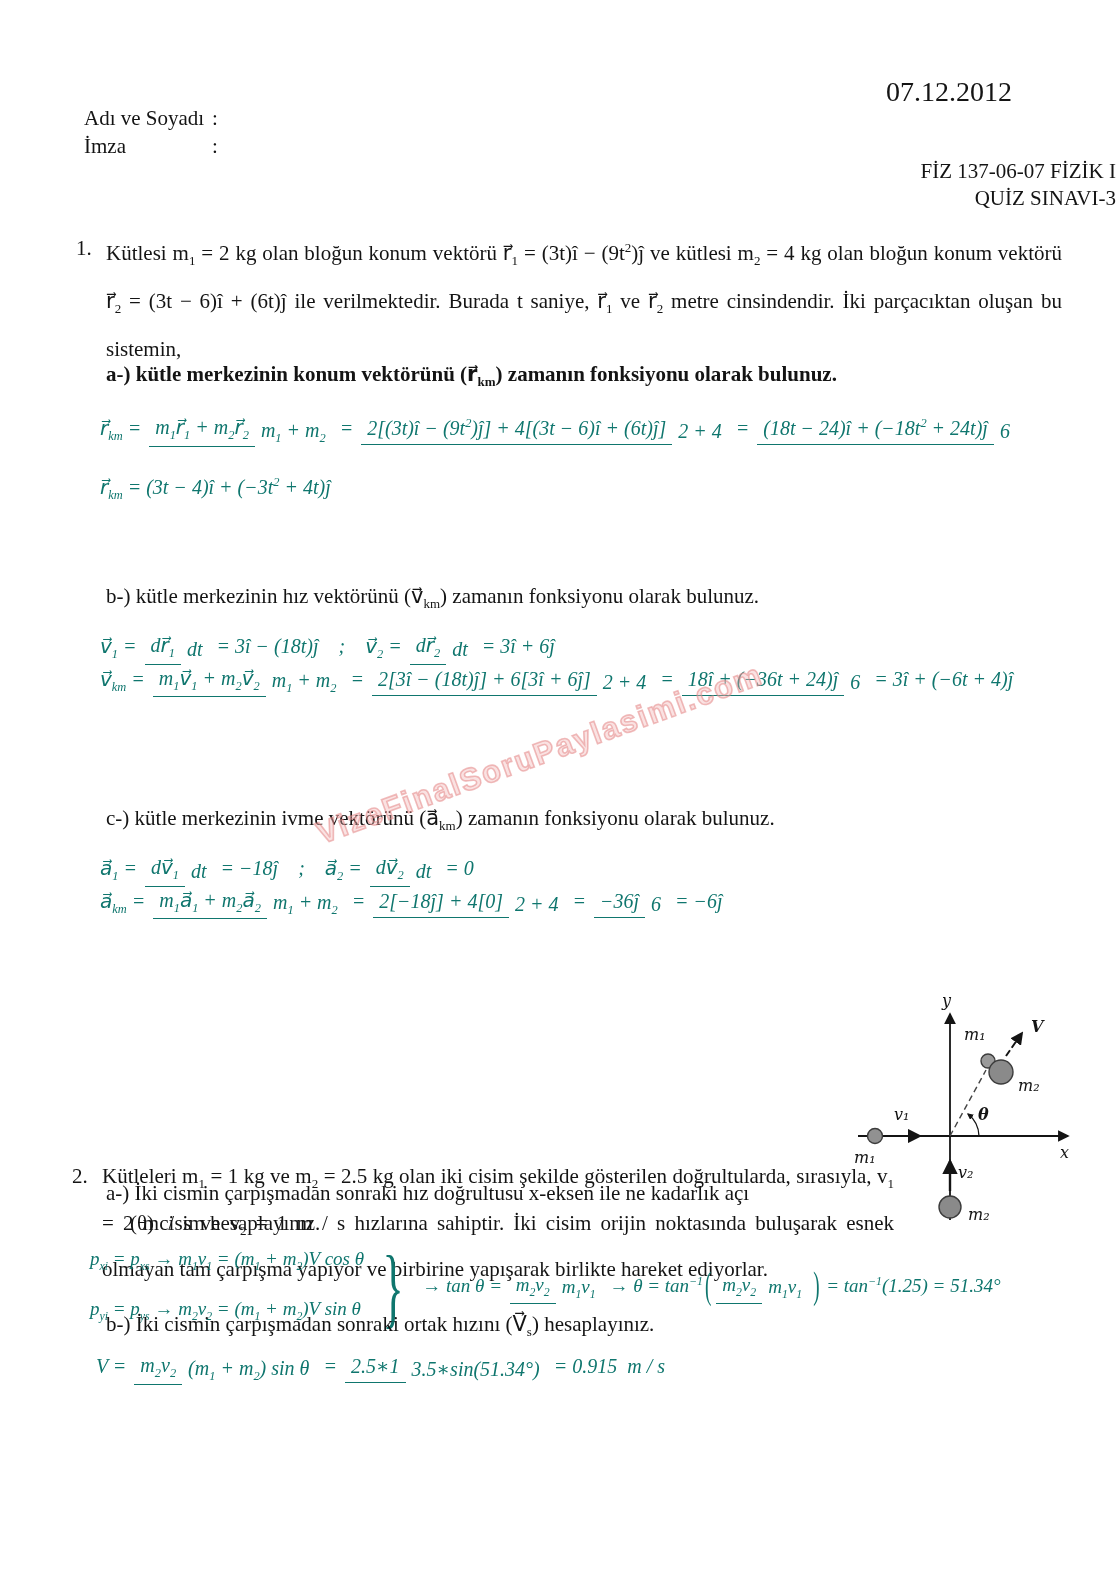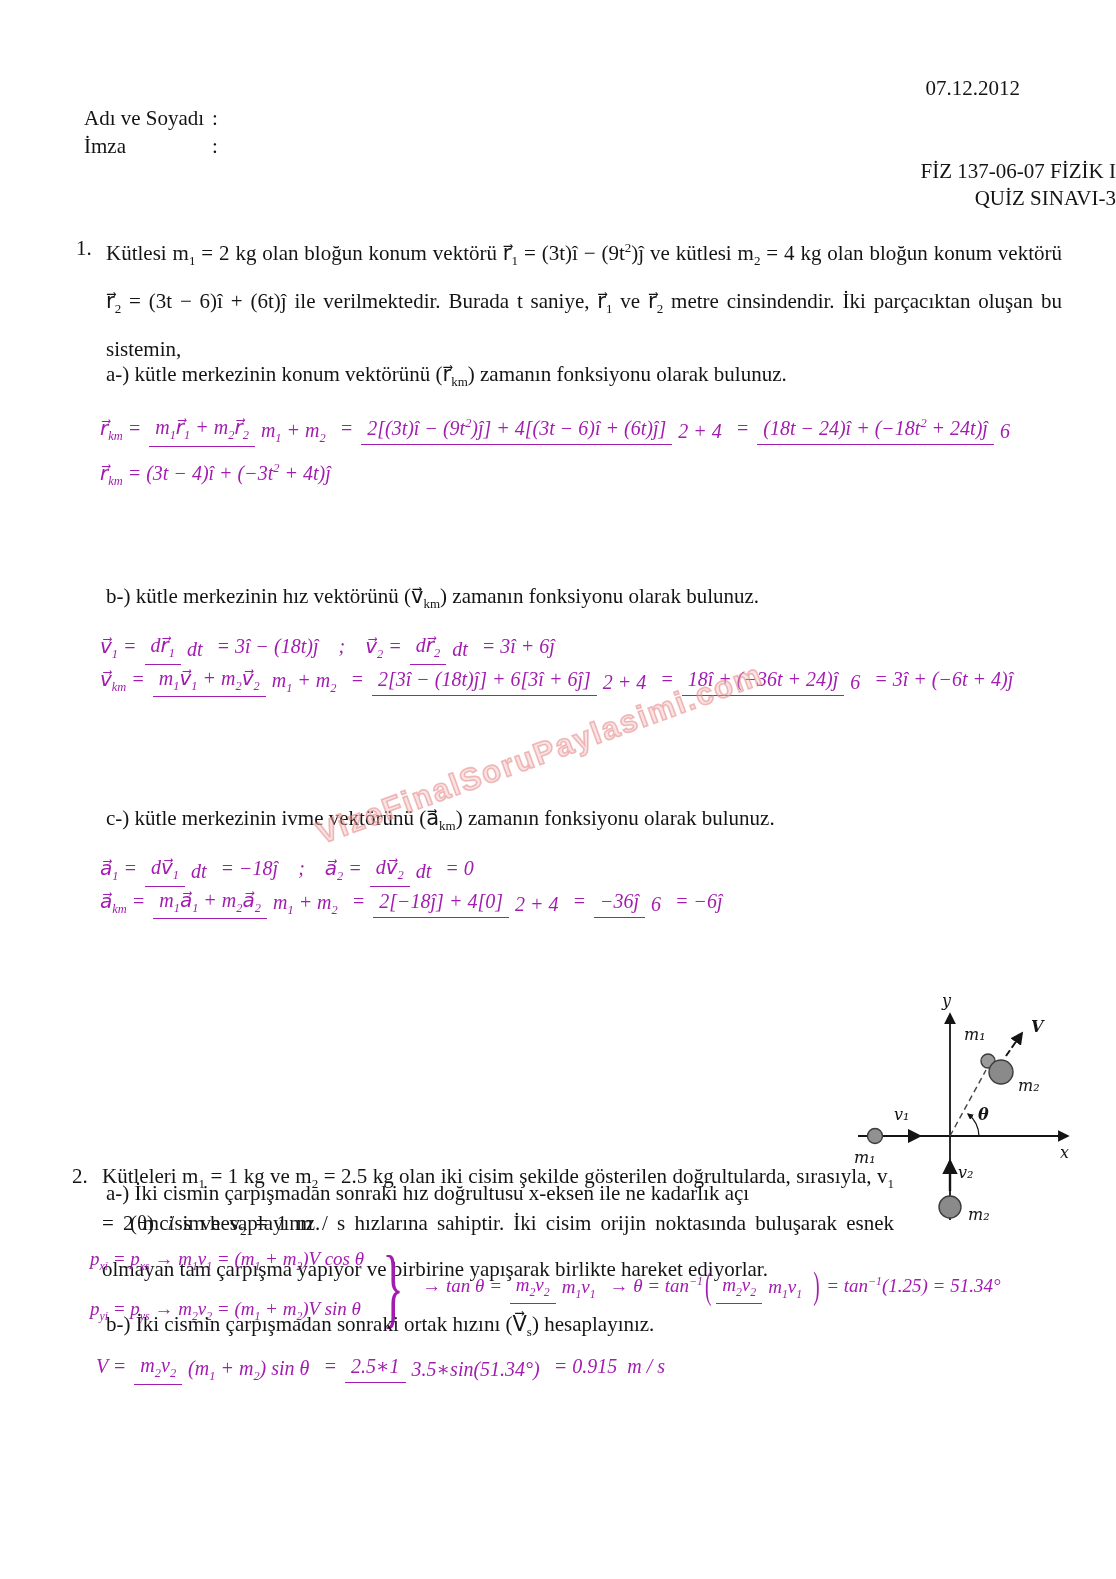--- a/index.html
+++ b/index.html
@@ -3,44 +3,44 @@
 <meta charset="utf-8">
 <style>
   html,body{margin:0;padding:0;background:#e8e8e8;}
   .page{
     position:relative;width:1116px;height:1579px;background:#ffffff;
     margin:0 auto;overflow:hidden;
     font-family:"Liberation Serif","DejaVu Serif","DejaVu Sans",serif;
     color:#141414;
   }
   .abs{position:absolute;}
-  .date{top:76px;right:96px;font-size:21px;text-align:center;}
+  .date{top:76px;right:104px;font-size:28px;text-align:center;}
   .idblock{top:104px;left:84px;font-size:21px;line-height:28px;}
   .idblock .lbl{display:inline-block;width:128px;}
   .titleblock{top:158px;left:0;right:0;text-align:right;font-size:21px;line-height:27px;}
   .para{font-size:21px;text-align:justify;line-height:40px;}
   .qwrap{padding-left:30px;position:relative;}
   .qnum{position:absolute;left:0;top:0;}
   .q1{top:228px;left:76px;width:956px;}
   .q2{top:1016px;left:72px;width:792px;line-height:38px;}
   .plabel{font-size:21px;}
-  .q1a{top:362px;left:106px;}
+  .q1a{top:362px;left:106px;font-weight:bold;}
   .q1b{top:584px;left:106px;}
   .q1c{top:806px;left:106px;}
   .q2a{top:1178px;left:106px;line-height:30px;}
   .q2a .l2{padding-left:24px;}
   .q2b{top:1312px;left:106px;}
-  .math{color:#a21caf;font-style:italic;font-size:20px;}
+  .math{color:#0f766e;font-style:italic;font-size:20px;}
   .math sub,.math sup,.para sub,.para sup,.plabel sub,.plabel sup{font-size:0.62em;font-style:inherit;}
   .frac{display:inline-flex;flex-direction:row;align-items:center;vertical-align:middle;margin:0 3px;text-align:center;line-height:1.35;}
   .frac .num{padding:0 6px 2px;border-bottom:1.5px solid currentColor;}
   .frac .den{padding:2px 6px 0;}
   .fline{margin:0;}
   .fA{top:414px;left:100px;}
-  .fA .l2{margin-top:14px;}
+  .fA .l2{margin-top:28px;}
   .fB{top:632px;left:100px;}
   .fB .l2{margin-top:0;}
   .fC{top:854px;left:100px;}
   .fC .l2{}
   .f2A{top:1238px;left:90px;display:flex;align-items:center;gap:8px;font-size:19px;}
   .f2A .sys .fline{line-height:42px;white-space:nowrap;}
   .brace{display:inline-block;font-style:normal;font-size:88px;line-height:0.9;transform:scaleX(0.5);transform-origin:center;font-weight:300;}
   .f2B{top:1352px;left:96px;}
   .bigp{display:inline-block;transform:scaleY(2.0);margin:0 2px;font-style:normal;}
   .watermark{

